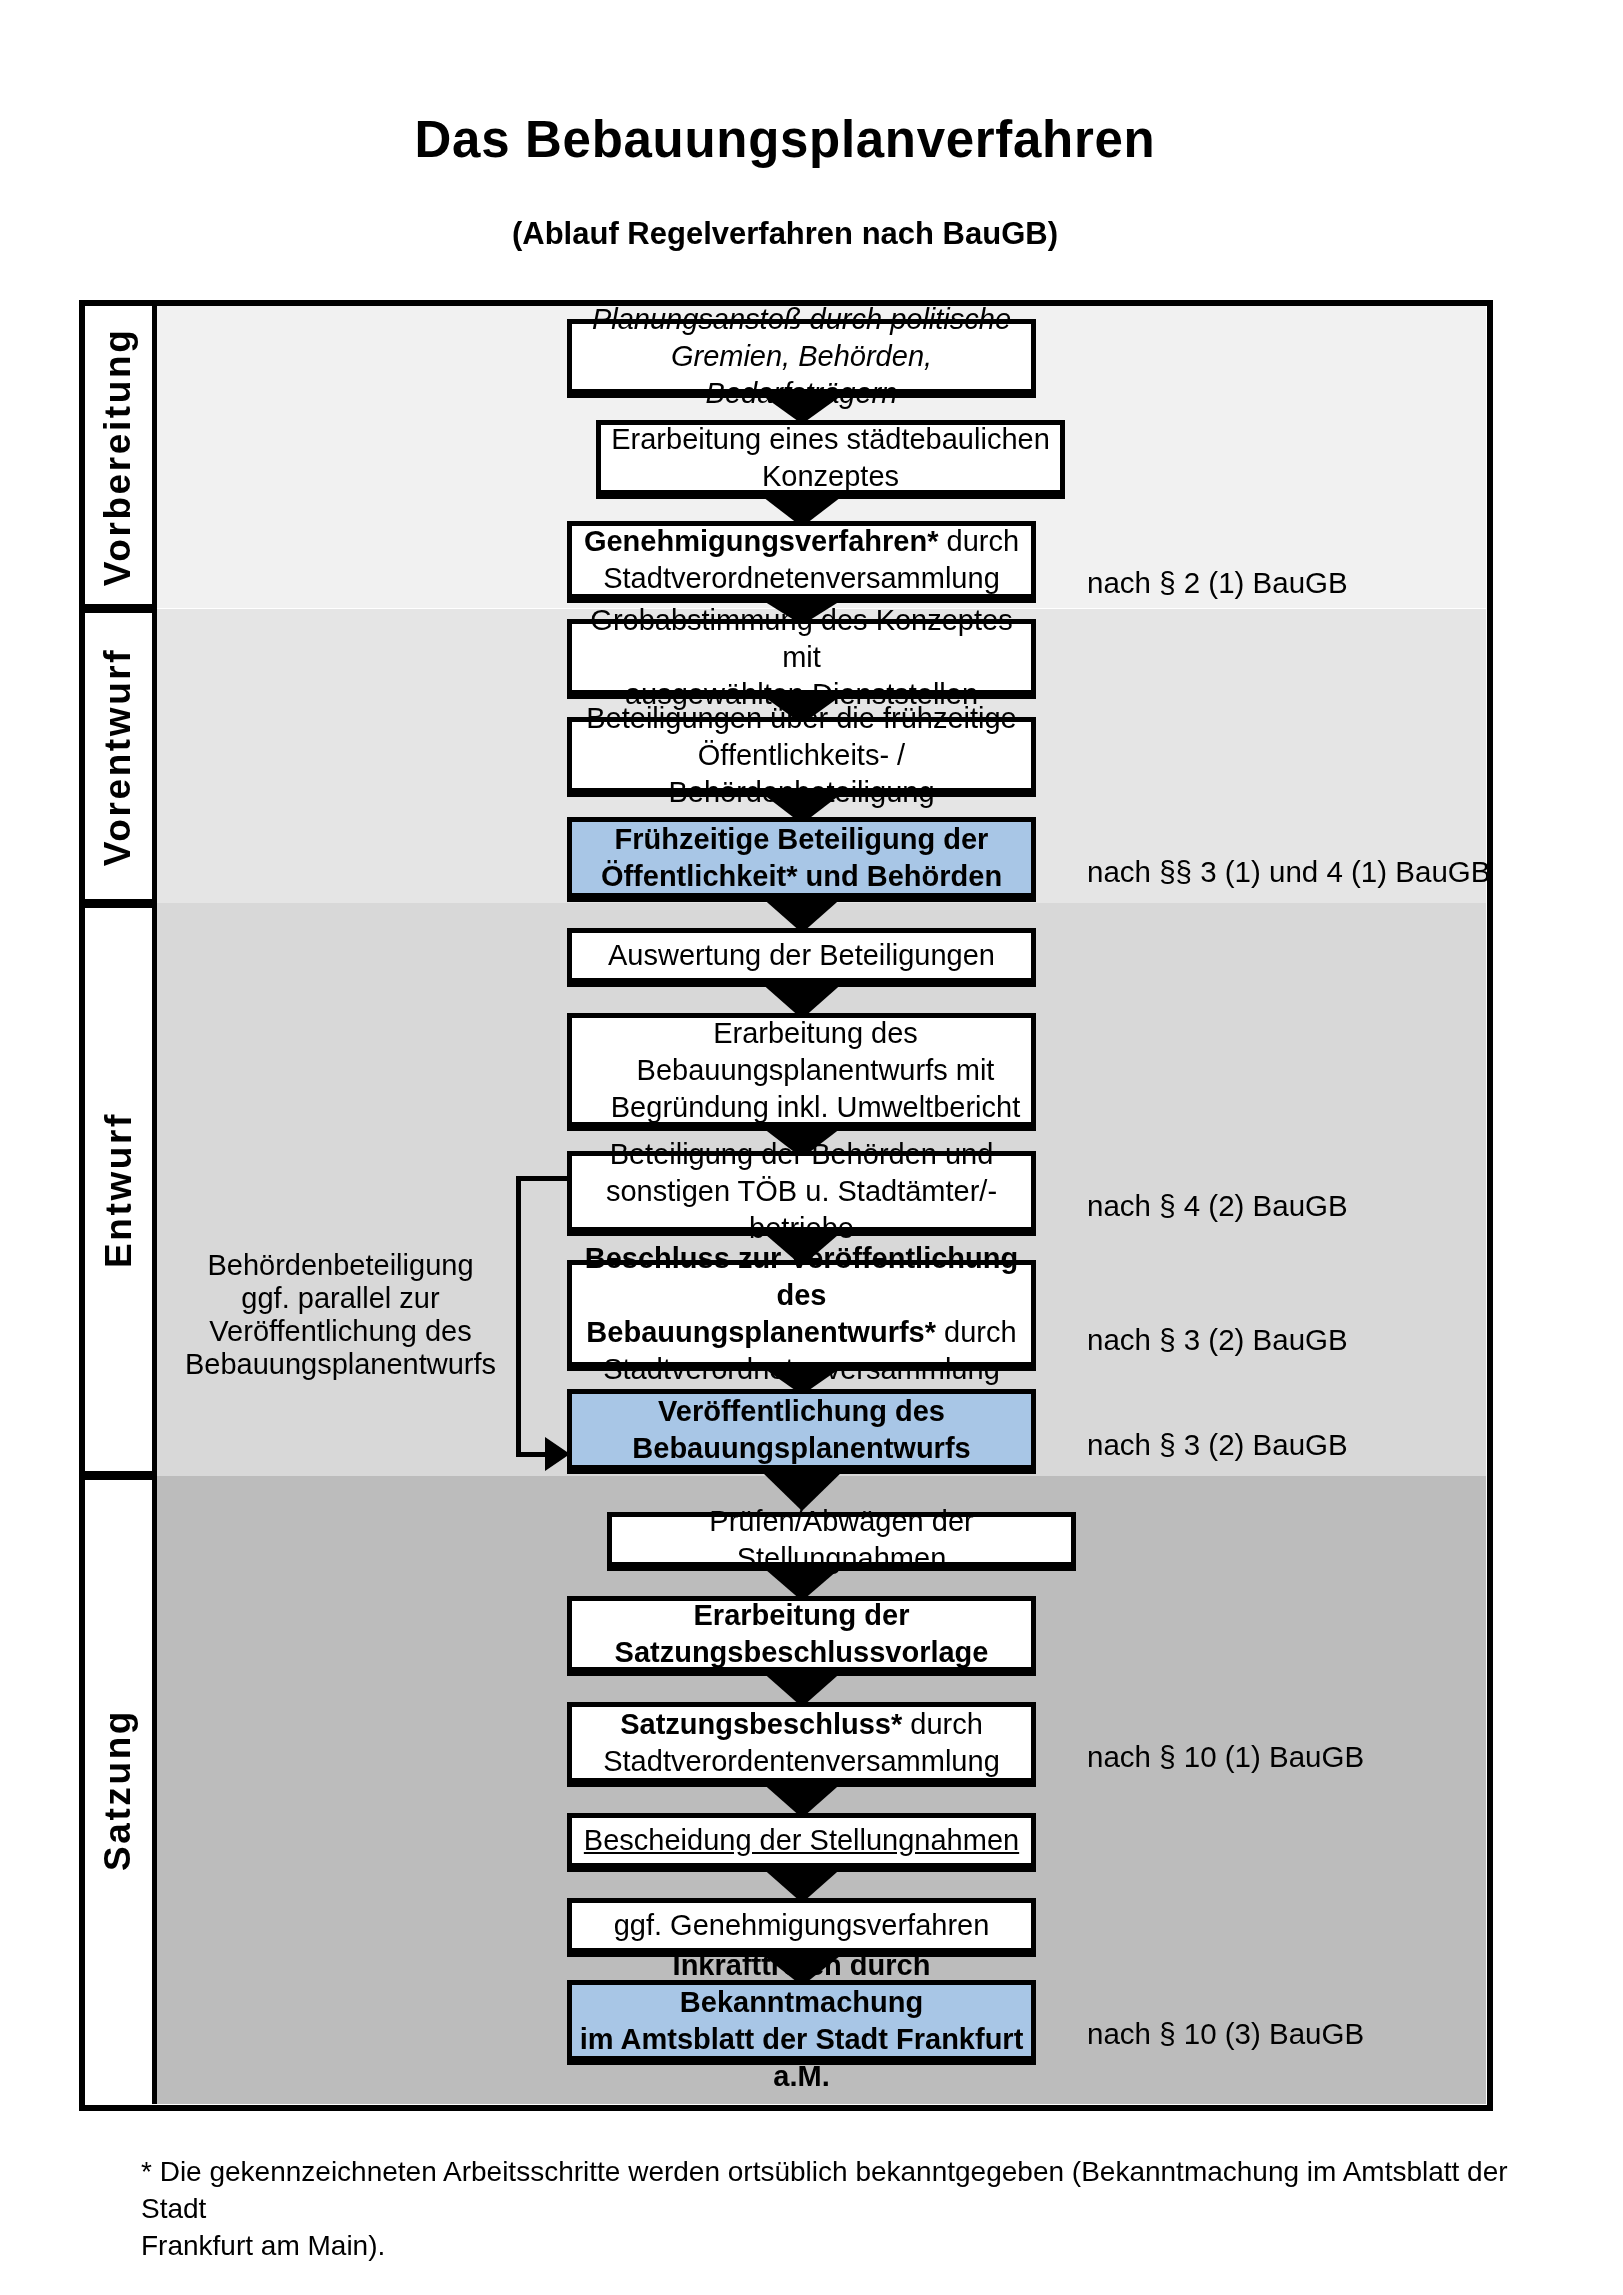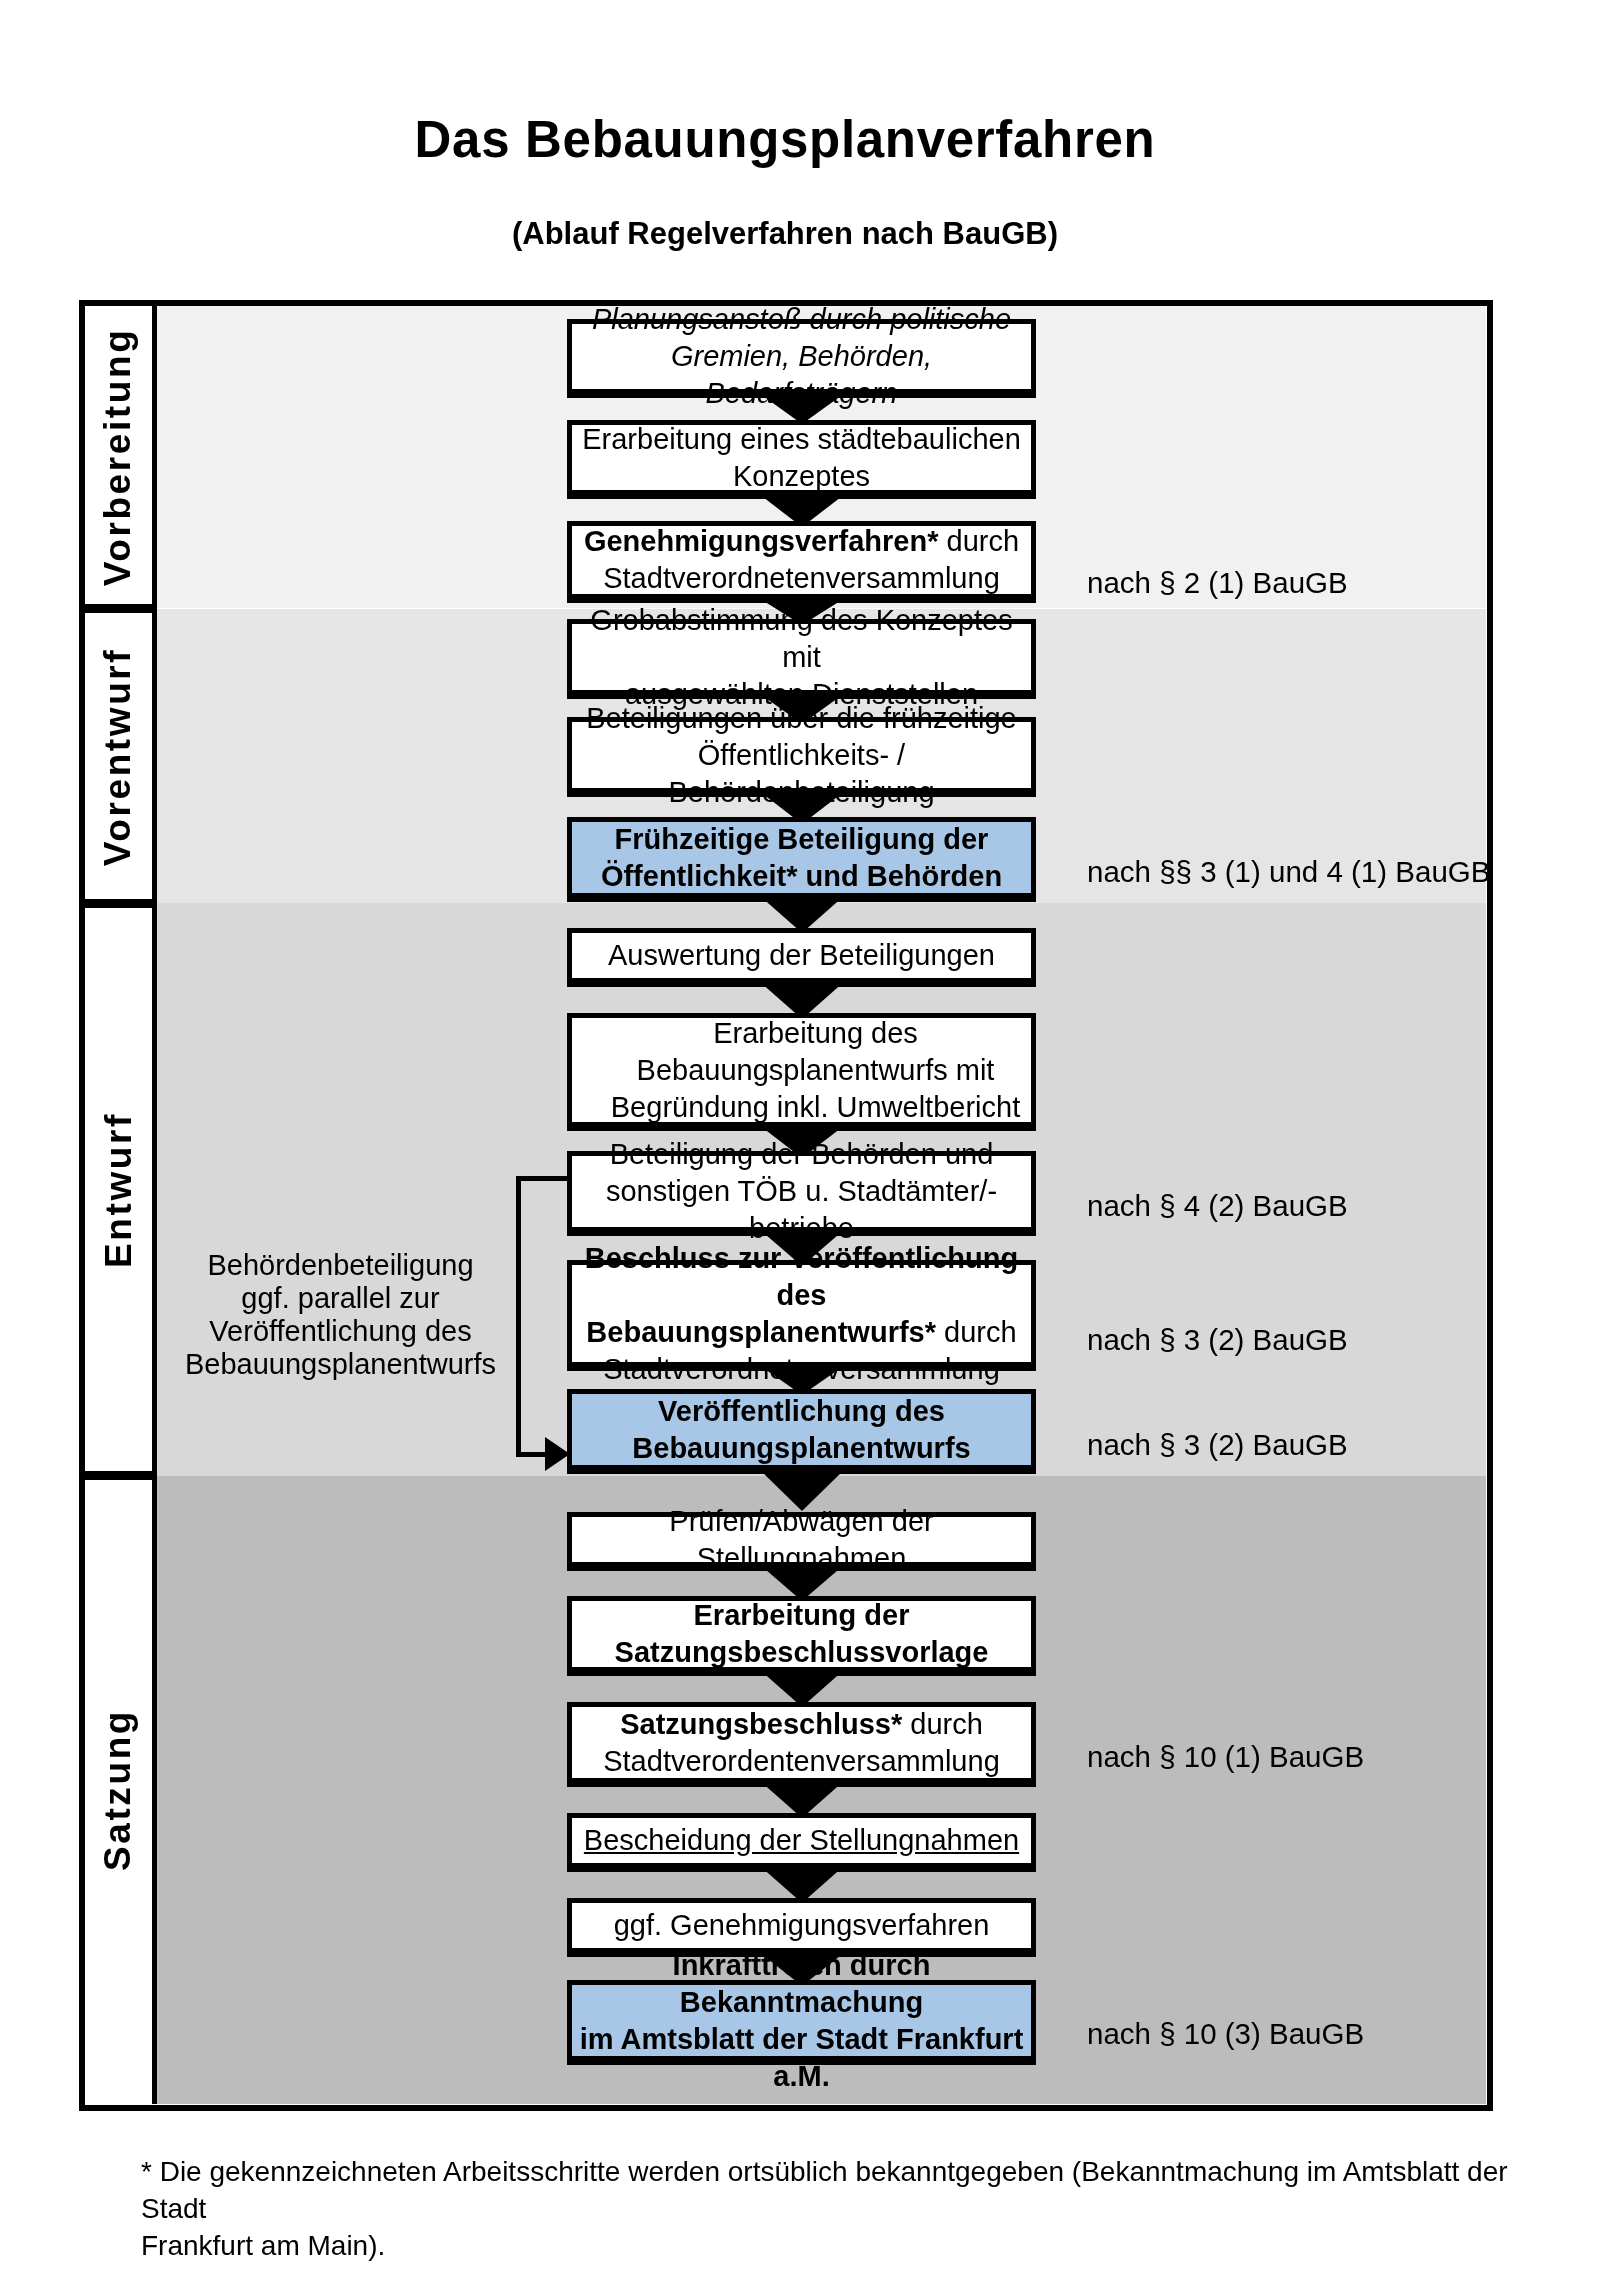--- a/index.html
+++ b/index.html
@@ -40,25 +40,25 @@
   }
   
   .fbox{
     position:absolute;left:567px;width:469px;box-sizing:border-box;
     border:5.9px solid #000;border-bottom-width:9.2px;background:#ffffff;
     display:flex;align-items:center;justify-content:center;text-align:center;
     font-size:29px;line-height:37px;
   }
   .fbox .txt{white-space:pre-line;}
   .hl{background:#a8c6e6;font-weight:bold;}
-  .b1{top:319px;height:79px;font-style:italic;} .b2{top:420px;height:79px;} .b3{top:521px;height:82px;}
+  .b1{top:319px;height:79px;font-style:italic;} .b2{top:420px;height:79px;margin-left:29px;} .b3{top:521px;height:82px;}
   .b4{top:619px;height:80px;} .b5{top:717px;height:80px;} .b6{top:817px;height:85px;}
   .b7{top:928px;height:59px;} .b8{top:1013px;height:118px;padding-left:28px;} .b9{top:1151px;height:85px;}
   .b10{top:1260px;height:111px;} .b11{top:1389px;height:85px;}
-  .b12{top:1512px;height:59px;} .b13{top:1596px;height:80px;font-weight:bold;} .b14{top:1702px;height:85px;}
+  .b12{top:1512px;height:59px;margin-left:40px;} .b13{top:1596px;height:80px;font-weight:bold;} .b14{top:1702px;height:85px;}
   .b15{top:1813px;height:59px;text-decoration:underline;} .b16{top:1898px;height:59px;} .b17{top:1980px;height:85px;}
   
   .arrow{
     position:absolute;left:759px;width:0;height:0;
     border-left:43px solid transparent;border-right:43px solid transparent;
     border-top:33px solid #000;
   }
   .a1{top:393px;border-top-width:31px;} .a2{top:494px;border-top-width:33px;}
   .a3{top:598px;border-top-width:27.5px;} .a4{top:693px;border-top-width:31px;}
   .a5{top:791px;border-top-width:33px;} .a6{top:895px;border-top-width:38px;}

